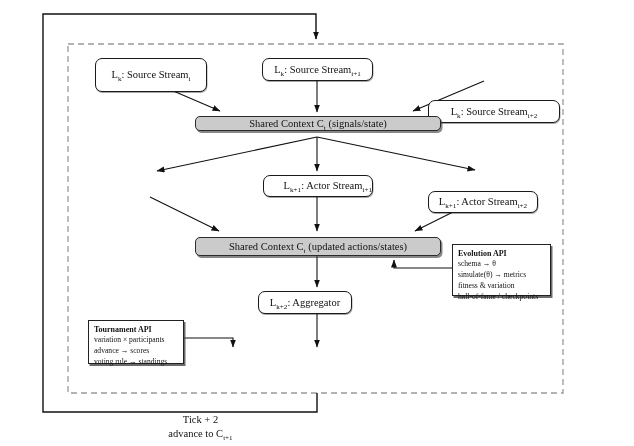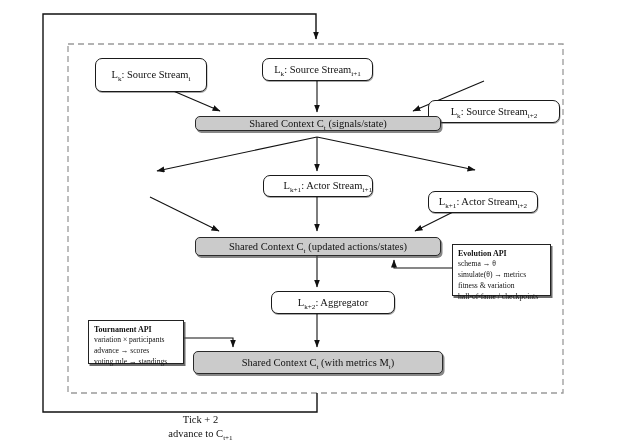--- a/index.html
+++ b/index.html
@@ -91,33 +91,30 @@
     <div>schema → θ</div>
     <div>simulate(θ) → metrics</div>
     <div>fitness &amp; variation</div>
     <div>hall-of-fame / checkpoints</div>
   </div>
 
   <div class="box context" style="left:195px;top:237px;width:246px;height:19px;">
     <span>Shared Context C<sub>t</sub> (updated actions/states)</span>
   </div>
 
-  <div class="box stream" style="left:271px;top:291px;width:124px;height:23px;">
+  <div class="box stream" style="left:258px;top:291px;width:94px;height:23px;">
     <span>L<sub>k+2</sub>: Aggregator</span>
   </div>
 
   <div class="box api" style="left:88px;top:320px;width:96px;height:44px;">
     <div class="api-title">Tournament API</div>
     <div>variation × participants</div>
     <div>advance → scores</div>
     <div>voting rule → standings</div>
   </div>
 
-  <div class="box context" style="left:193px;top:351px;width:250px;height:23px;">
-    <span>Shared Context C<sub>t</sub> (with metrics M<sub>t</sub>)</span>
-  </div>
 
   <div class="tick" style="left:128px;top:413px;width:145px;">
     <div>Tick + 2</div>
     <div>advance to C<sub>t+1</sub></div>
   </div>
 
 </div>
 
 </body></html>

